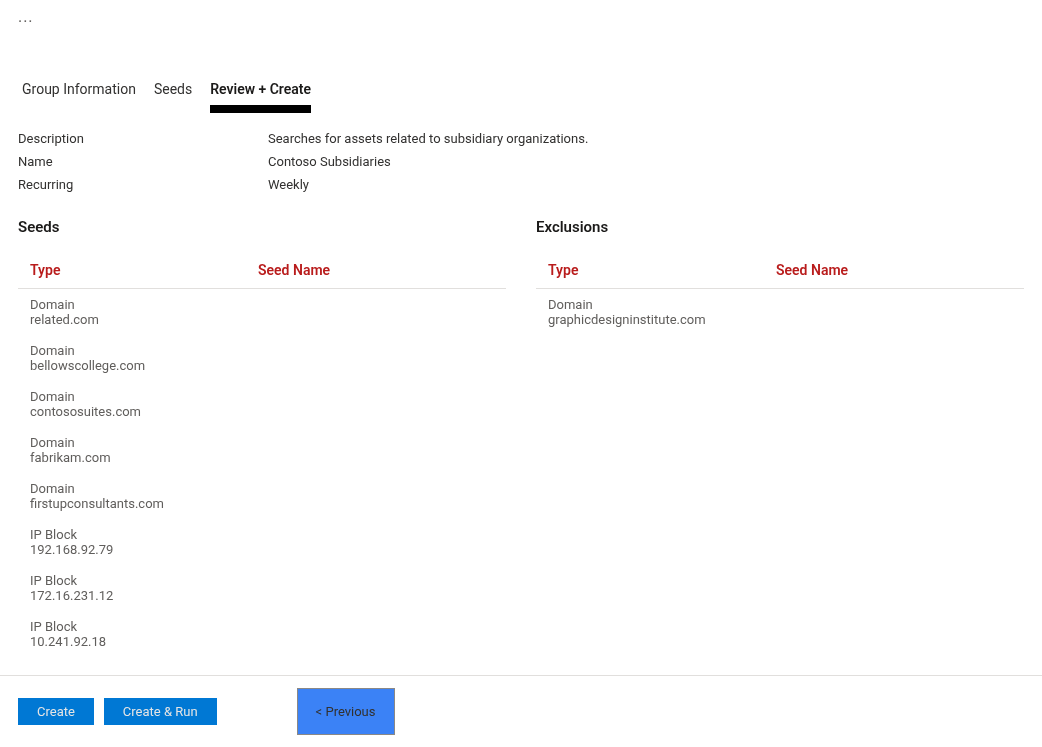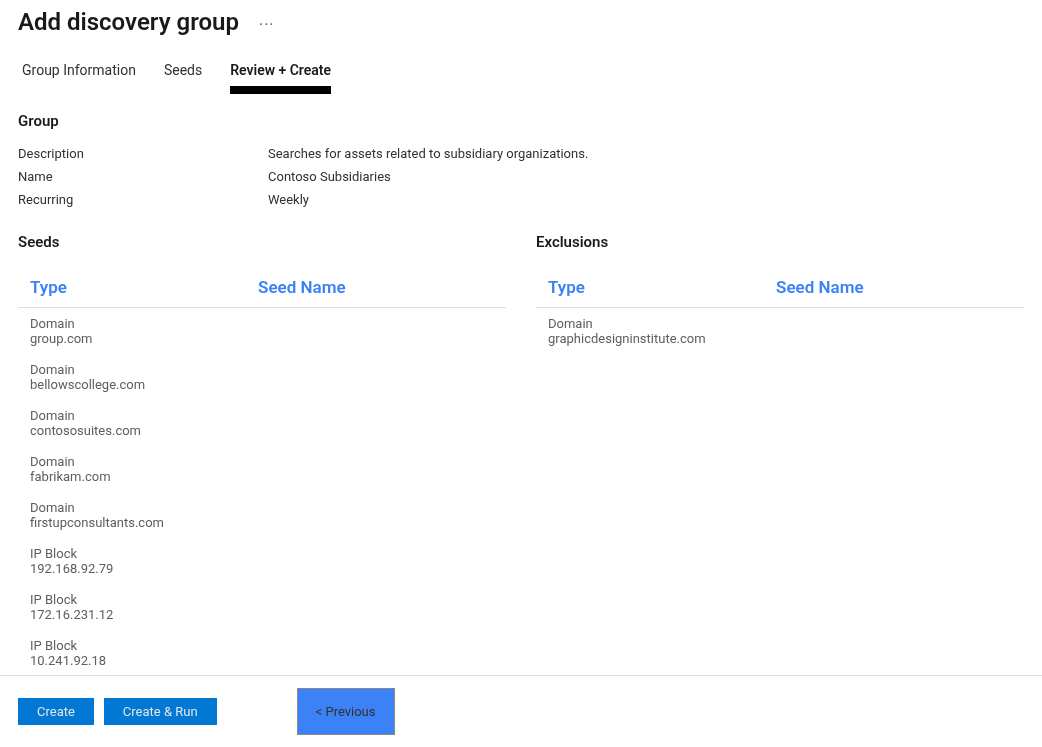--- a/index.html
+++ b/index.html
@@ -28,23 +28,23 @@
       color: #1b1a19;
     }
     .more-icon {
       color: #605e5c;
       font-size: 16px;
       letter-spacing: 1px;
       margin-top: 4px;
     }
     .tabs {
       display: flex;
-      gap: 28px;
+      gap: 18px;
       padding: 0 22px;
-      margin-top: 16px;
+      margin-top: 40px;
       border-bottom: none;
     }
     .tab {
       font-size: 14px;
       color: #323130;
       padding-bottom: 8px;
       cursor: pointer;
     }
     .tab.active {
       font-weight: 600;
@@ -83,23 +83,23 @@
     .table {
       width: 100%;
       margin-top: 12px;
     }
     .table-header {
       display: flex;
       padding: 10px 12px;
       border-bottom: 1px solid #e1dfdd;
     }
     .th {
-      font-size: 17px;
-      font-weight: 600;
-      color: #3b82f6;
+      font-size: 14px;
+      font-weight: 600;
+      color: #b91c1c;
     }
     .th.col-type {
       width: 228px;
     }
     .th.col-name {
       flex: 1;
     }
     .table-row {
       display: flex;
       padding: 8px 12px;
@@ -144,32 +144,30 @@
       font-family: inherit;
     }
     .footer-gap {
       width: 60px;
     }
   </style>
 </head>
 <body>
 
 <div class="header">
-  <h1 class="page-title">Add discovery group</h1>
   <span class="more-icon">···</span>
 </div>
 
 <div class="tabs">
   <div class="tab">Group Information</div>
   <div class="tab">Seeds</div>
   <div class="tab active">Review + Create</div>
 </div>
 
 <div class="content">
-  <div class="section-title">Group</div>
   <div class="info-row">
     <div class="info-label">Description</div>
     <div class="info-value">Searches for assets related to subsidiary organizations.</div>
   </div>
   <div class="info-row">
     <div class="info-label">Name</div>
     <div class="info-value">Contoso Subsidiaries</div>
   </div>
   <div class="info-row">
     <div class="info-label">Recurring</div>
@@ -180,21 +178,21 @@
     <div class="col">
       <div class="section-title">Seeds</div>
       <div class="table">
         <div class="table-header">
           <div class="th col-type">Type</div>
           <div class="th col-name">Seed Name</div>
         </div>
         <div id="seeds-body">
             <div class="table-row">
               <div class="td col-type">Domain</div>
-              <div class="td col-name">group.com</div>
+              <div class="td col-name">related.com</div>
             </div>
             <div class="table-row">
               <div class="td col-type">Domain</div>
               <div class="td col-name">bellowscollege.com</div>
             </div>
             <div class="table-row">
               <div class="td col-type">Domain</div>
               <div class="td col-name">contososuites.com</div>
             </div>
             <div class="table-row">

